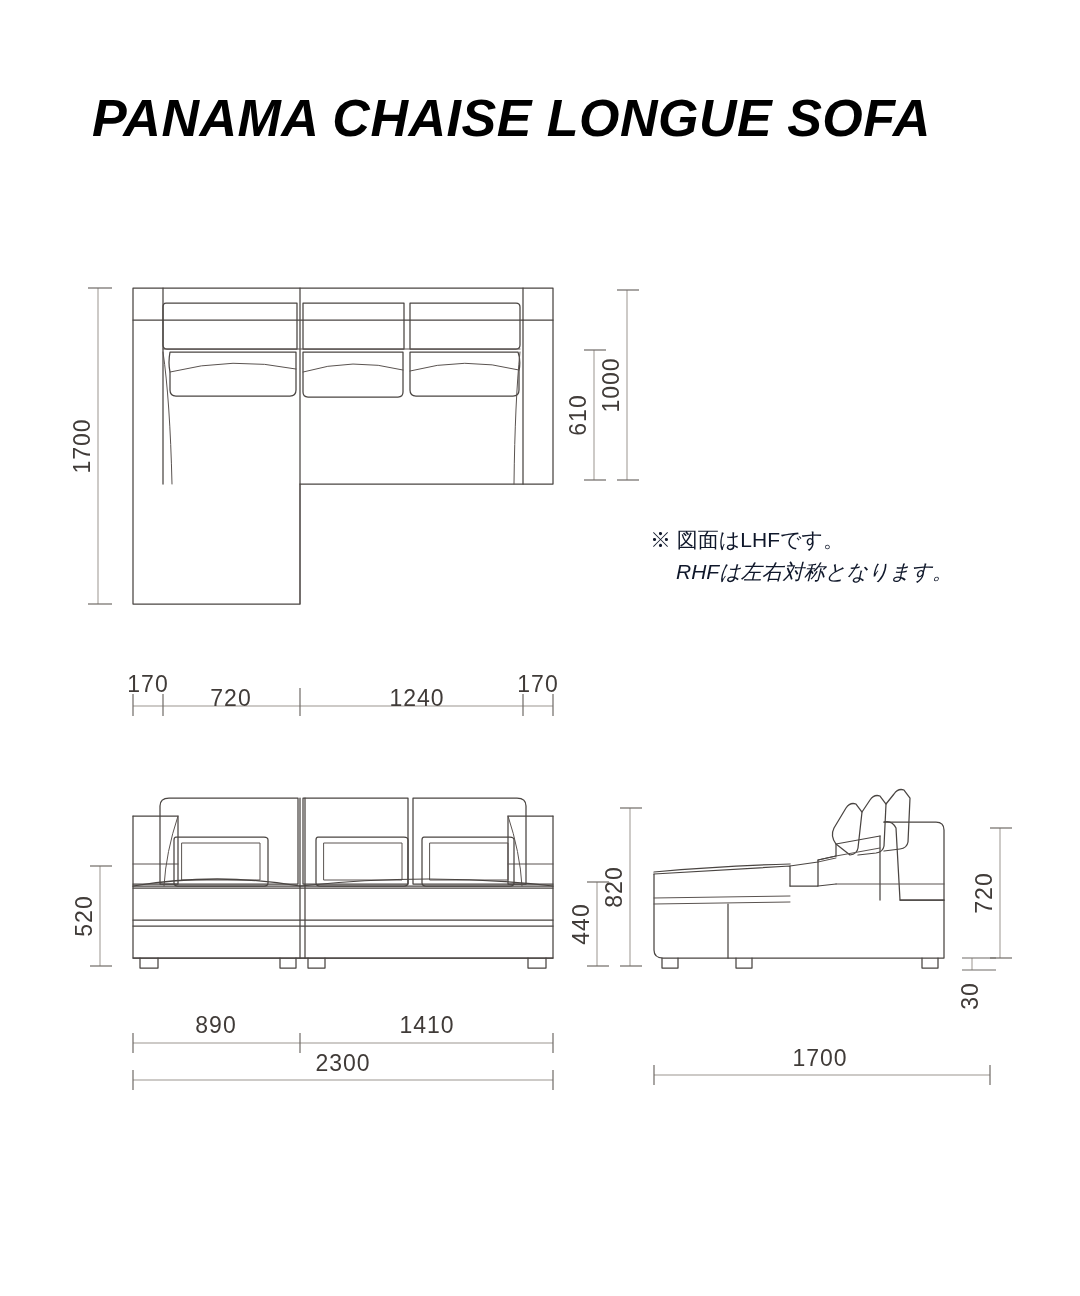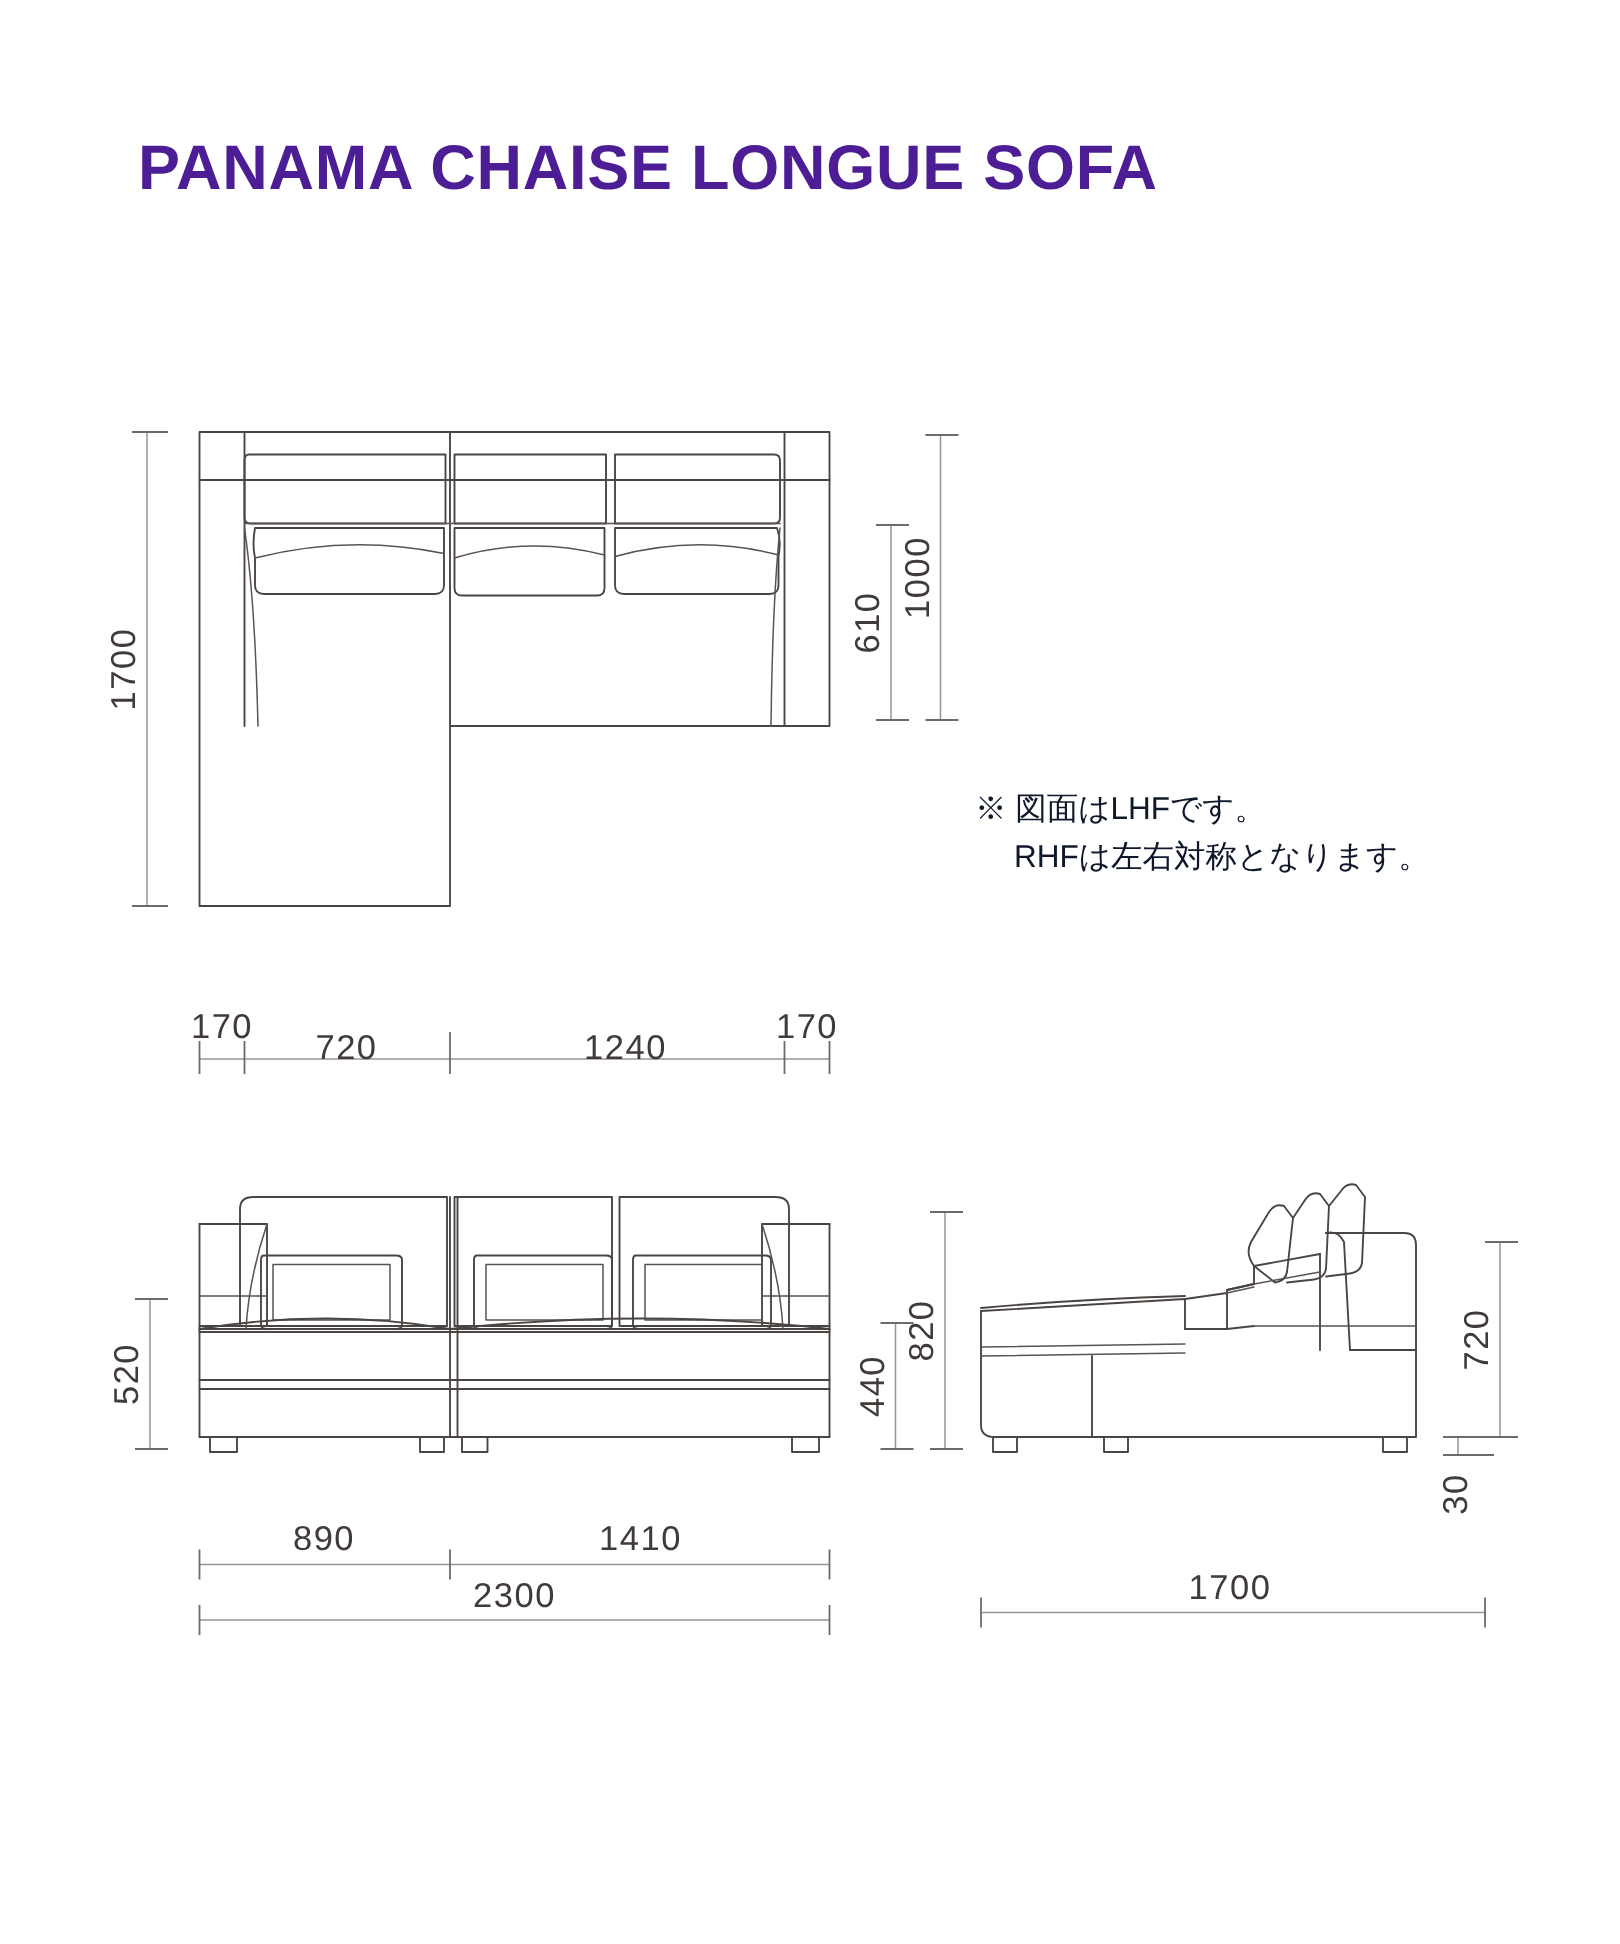--- a/index.html
+++ b/index.html
@@ -8,35 +8,36 @@
     background:#ffffff;
     font-family:"Liberation Sans", sans-serif;
     color:#3c3a38;
     position:relative;
     overflow:hidden;
   }
   #sheet{position:absolute;left:0;top:0;width:1080px;height:1296px;}
   .title{
     position:absolute;
     left:92px;top:88px;
-    font-size:42px;
+    font-size:52px;
     font-weight:bold;
     letter-spacing:0.5px;
-    color:#4c1d95;
+    color:#000000;
     white-space:nowrap;
+    font-style:italic;
   }
   .note{
     position:absolute;
     left:650px;top:524px;
     font-size:21px;
     line-height:32px;
     color:#0f172a;
     white-space:nowrap;
   }
-  .note-line2{padding-left:26px;display:block;}
+  .note-line2{padding-left:26px;display:block;font-style:italic;}
   svg{position:absolute;left:0;top:0;width:1080px;height:1296px;}
   .ln{fill:none;stroke:#4a4542;stroke-width:1.25;stroke-linejoin:round;stroke-linecap:round;}
   .ln-thin{fill:none;stroke:#5a5350;stroke-width:1;stroke-linejoin:round;stroke-linecap:round;}
   .dim{fill:none;stroke:#9b958f;stroke-width:1;}
   .dimtick{fill:none;stroke:#6f6a66;stroke-width:1.2;}
   .dlabel{font-family:"Liberation Sans",sans-serif;font-size:23px;fill:#403b38;letter-spacing:1px;}
   .dlabel-v{font-family:"Liberation Sans",sans-serif;font-size:23px;fill:#403b38;letter-spacing:1px;}
 </style>
 </head>
 <body>

